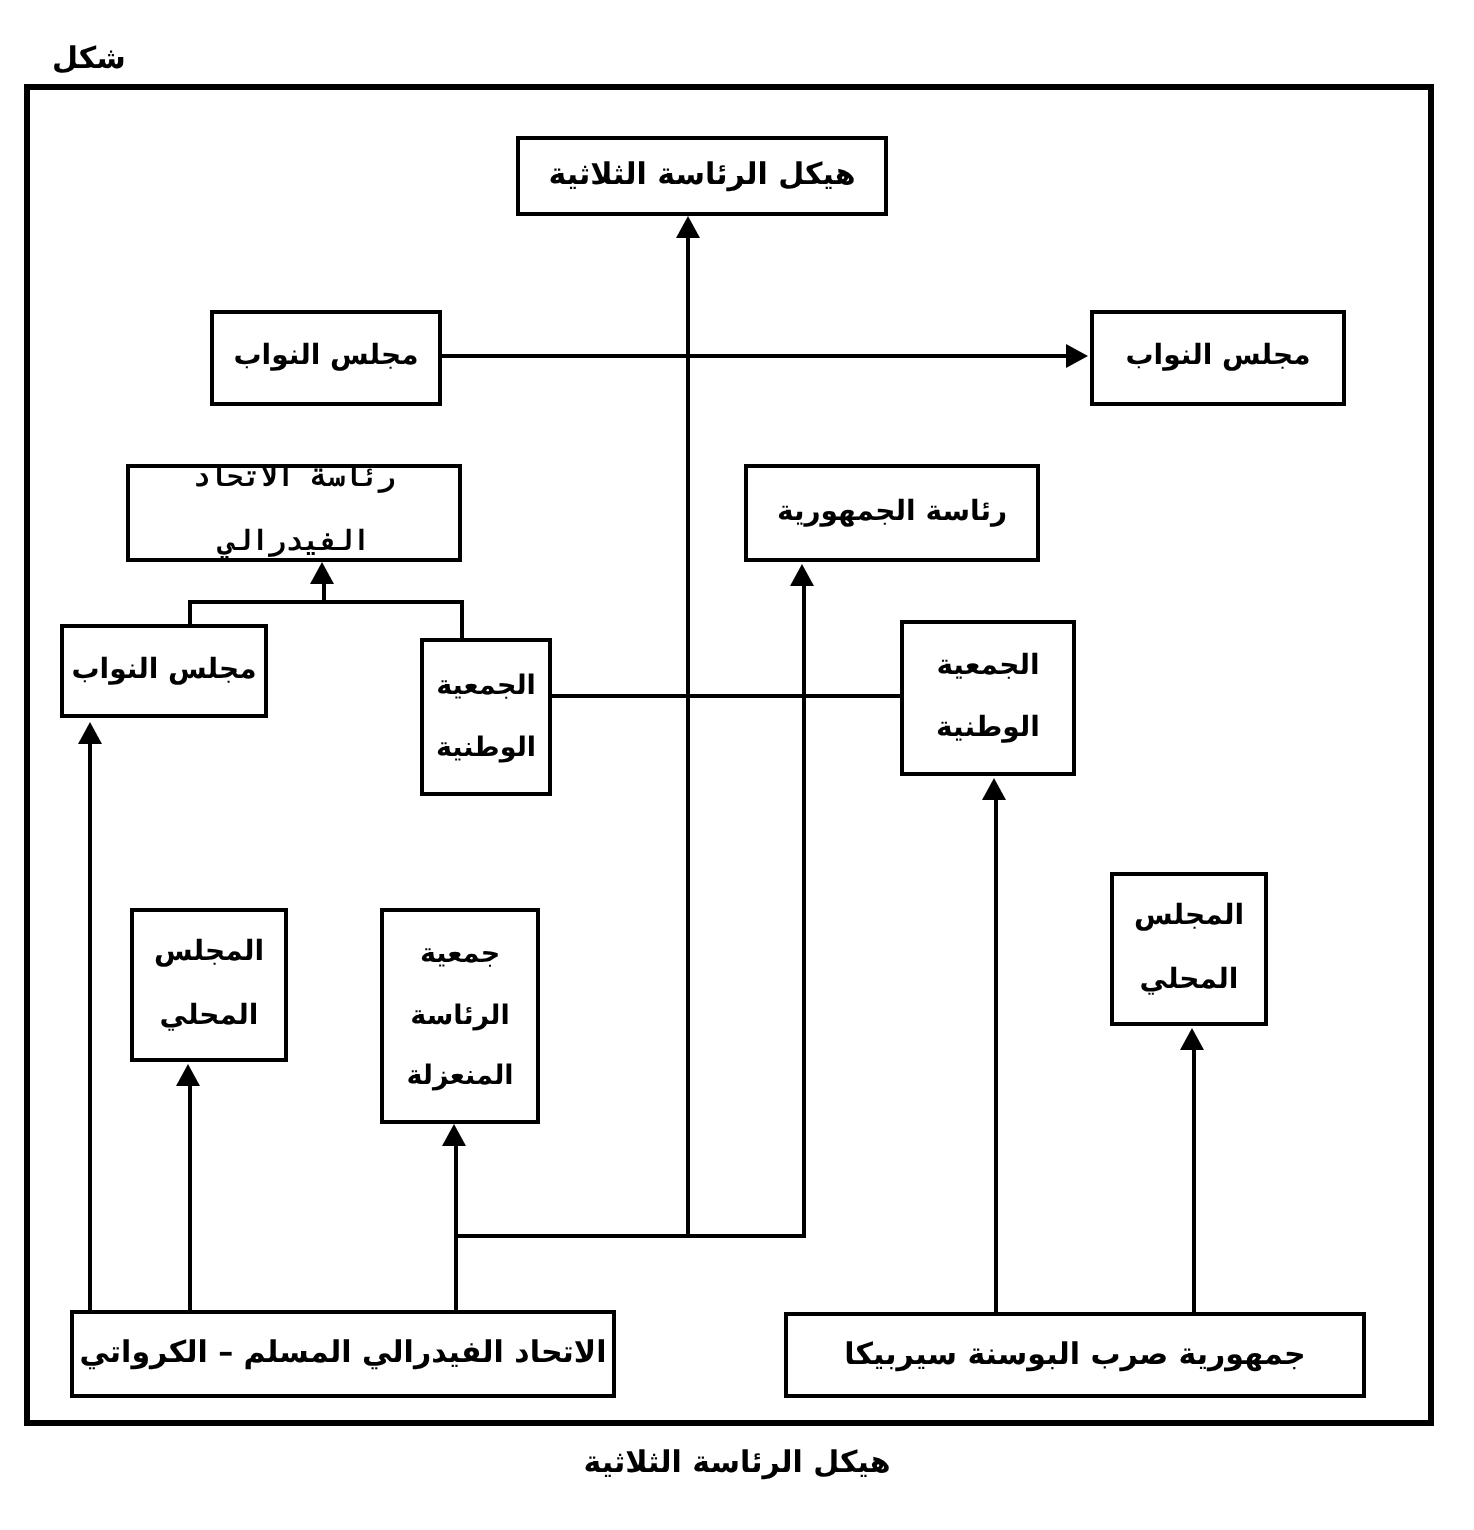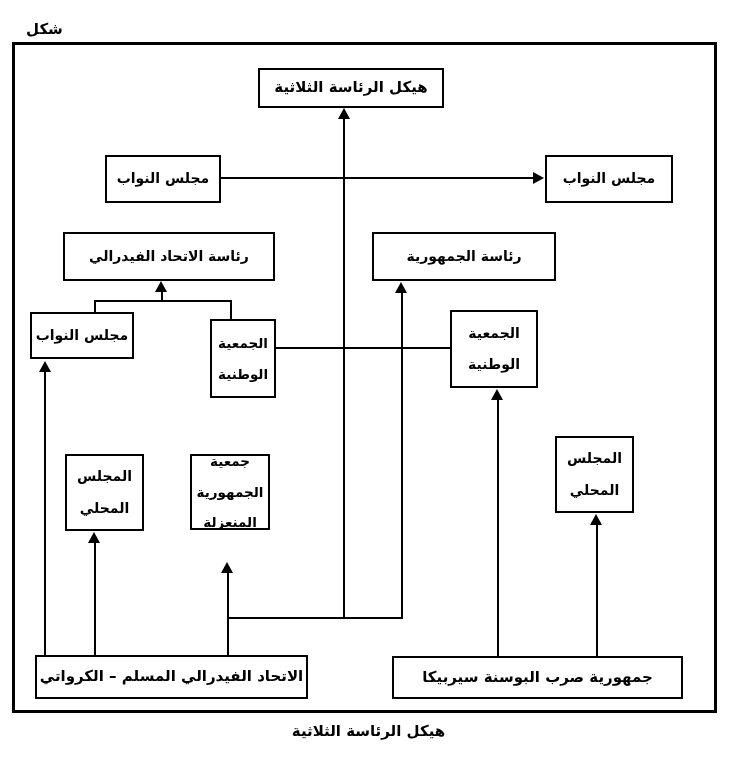--- a/index.html
+++ b/index.html
@@ -77,25 +77,25 @@
   </div>
 
   <div class="node" style="left:105px;top:155px;width:116px;height:48px;">
     <div>مجلس النواب</div>
   </div>
 
   <div class="node" style="left:545px;top:155px;width:128px;height:48px;">
     <div>مجلس النواب</div>
   </div>
 
-  <div class="node" style="left:63px;top:232px;width:212px;height:49px;">
+  <div class="node" style="left:63px;top:232px;width:168px;height:49px;font-family:Liberation Mono, monospace;">
     <div>رئاسة الاتحاد الفيدرالي</div>
   </div>
 
-  <div class="node" style="left:372px;top:232px;width:184px;height:49px;">
+  <div class="node" style="left:372px;top:232px;width:148px;height:49px;">
     <div>رئاسة الجمهورية</div>
   </div>
 
   <div class="node" style="left:30px;top:312px;width:104px;height:47px;">
     <div>مجلس النواب</div>
   </div>
 
   <div class="node sm" style="left:210px;top:319px;width:66px;height:79px;">
     <div>الجمعية</div>
     <div>الوطنية</div>
@@ -104,23 +104,23 @@
   <div class="node" style="left:450px;top:310px;width:88px;height:78px;">
     <div>الجمعية</div>
     <div>الوطنية</div>
   </div>
 
   <div class="node" style="left:65px;top:454px;width:79px;height:77px;">
     <div>المجلس</div>
     <div>المحلي</div>
   </div>
 
-  <div class="node sm" style="left:190px;top:454px;width:80px;height:76px;">
+  <div class="node sm" style="left:190px;top:454px;width:80px;height:108px;">
     <div>جمعية</div>
-    <div>الجمهورية</div>
+    <div>الرئاسة</div>
     <div>المنعزلة</div>
   </div>
 
   <div class="node" style="left:555px;top:436px;width:79px;height:77px;">
     <div>المجلس</div>
     <div>المحلي</div>
   </div>
 
   <div class="node lg" style="left:35px;top:655px;width:273px;height:44px;align-items:center;">
     <div>الاتحاد الفيدرالي المسلم – الكرواتي</div>

